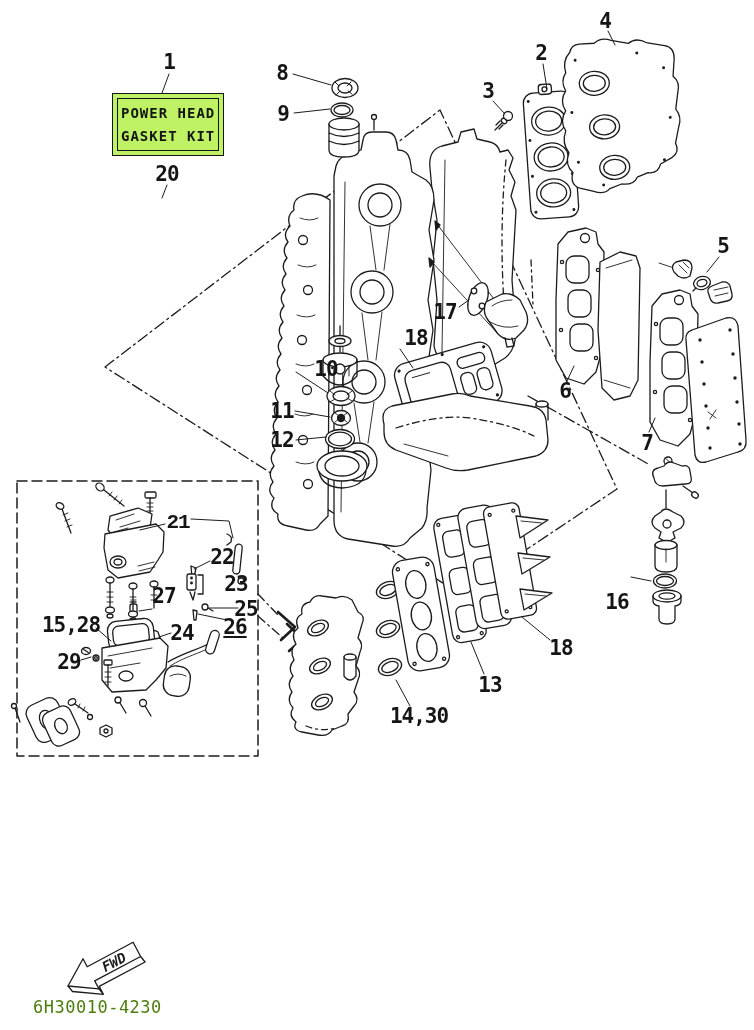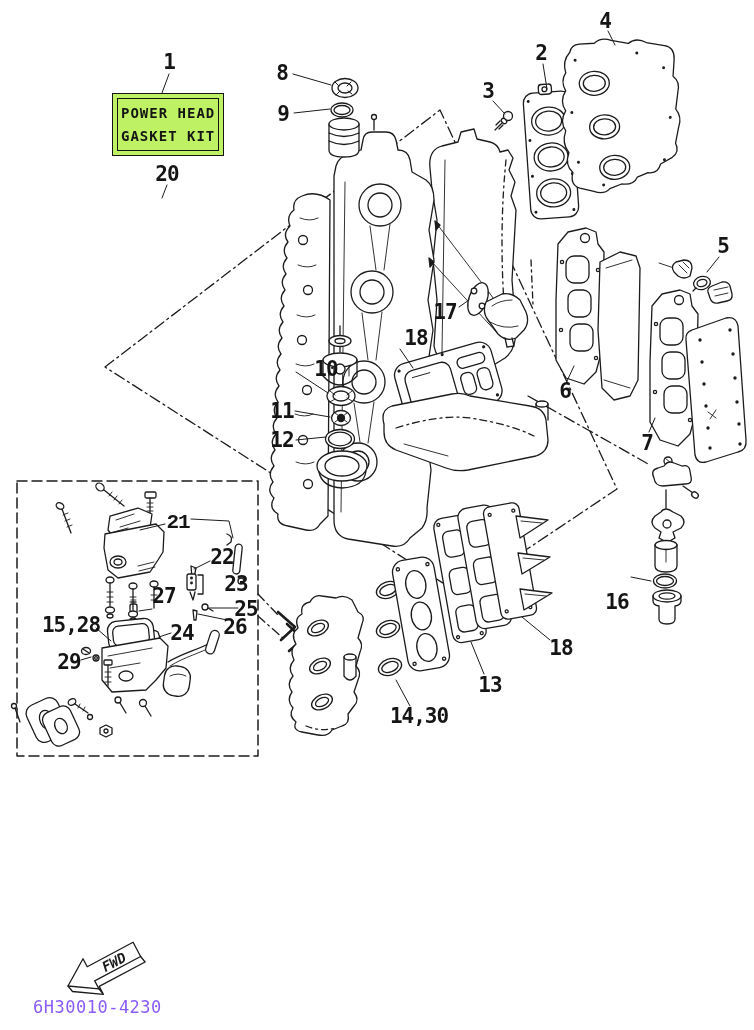--- a/index.html
+++ b/index.html
@@ -16,21 +16,21 @@
   .kit-box {
     position:absolute; border:1.6px solid #151515; padding:4px; background:#bef264; z-index:4;
   }
   .kit-box-inner {
     border:1.2px solid #151515; padding:3px 3px; text-align:center;
     font:700 14px "DejaVu Sans Mono", monospace; letter-spacing:1px;
     line-height:1.62; color:#151515; white-space:nowrap;
   }
   #part-code {
     position:absolute; left:33px; top:997px;
-    font:400 17px "DejaVu Sans Mono", monospace; letter-spacing:0.5px; color:#8b5cf6; z-index:5;
+    font:400 17px "DejaVu Sans Mono", monospace; letter-spacing:0.5px; color:#4d7c0f; z-index:5;
   }
 </style>
 </head>
 <body>
 
 <div id="stage">
 
 <svg id="art" width="754" height="1030" viewBox="0 0 754 1030" fill="none" stroke="#1c1c1c" stroke-width="1.3" stroke-linecap="round" stroke-linejoin="round">
 
   <g stroke-dasharray="11 4 2 4">
@@ -506,21 +506,21 @@
       <div class="part-label" style="left: 565px; top: 391px;">6</div>
       <div class="part-label" style="left: 647px; top: 443px;">7</div>
       <div class="part-label" style="left: 617px; top: 602px;">16</div>
       <div class="part-label" style="left: 561px; top: 648px;">18</div>
       <div class="part-label" style="left: 490px; top: 685px;">13</div>
       <div class="part-label" style="left: 419px; top: 716px;">14,30</div>
       <div class="part-label" style="left: 178px; top: 522px; font-family: Liberation Mono, monospace;">21</div>
       <div class="part-label" style="left: 222px; top: 557px;">22</div>
       <div class="part-label" style="left: 236px; top: 584px;">23</div>
       <div class="part-label" style="left: 246px; top: 609px;">25</div>
-      <div class="part-label" style="left: 235px; top: 627px;">26</div>
+      <div class="part-label" style="left: 235px; top: 627px; text-decoration: underline;">26</div>
       <div class="part-label" style="left: 164px; top: 596px;">27</div>
       <div class="part-label" style="left: 182px; top: 633px;">24</div>
       <div class="part-label" style="left: 71px; top: 625px;">15,28</div>
       <div class="part-label" style="left: 69px; top: 662px;">29</div>
     </div>
 
 <div id="part-code">6H30010-4230</div>
 
 </div>
 

